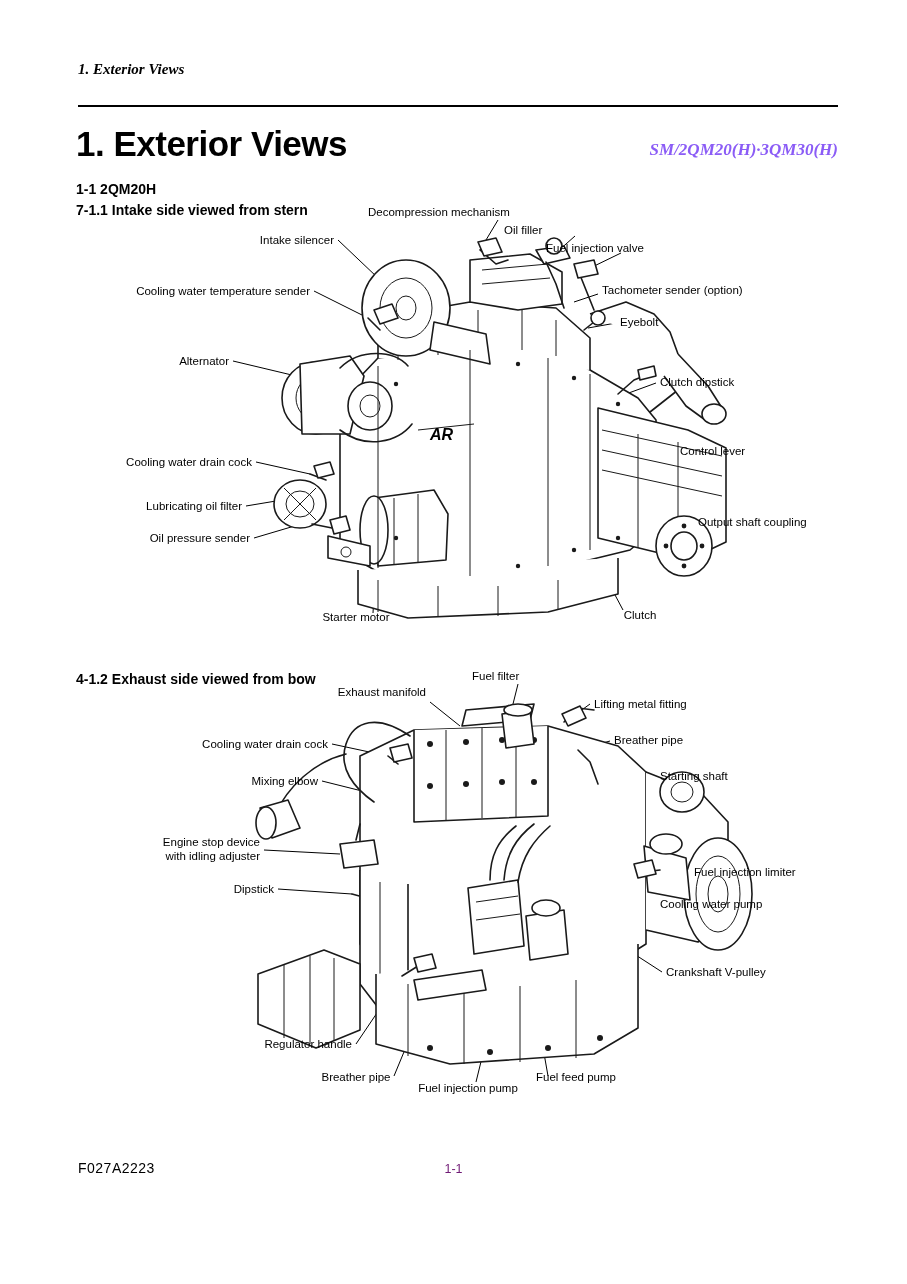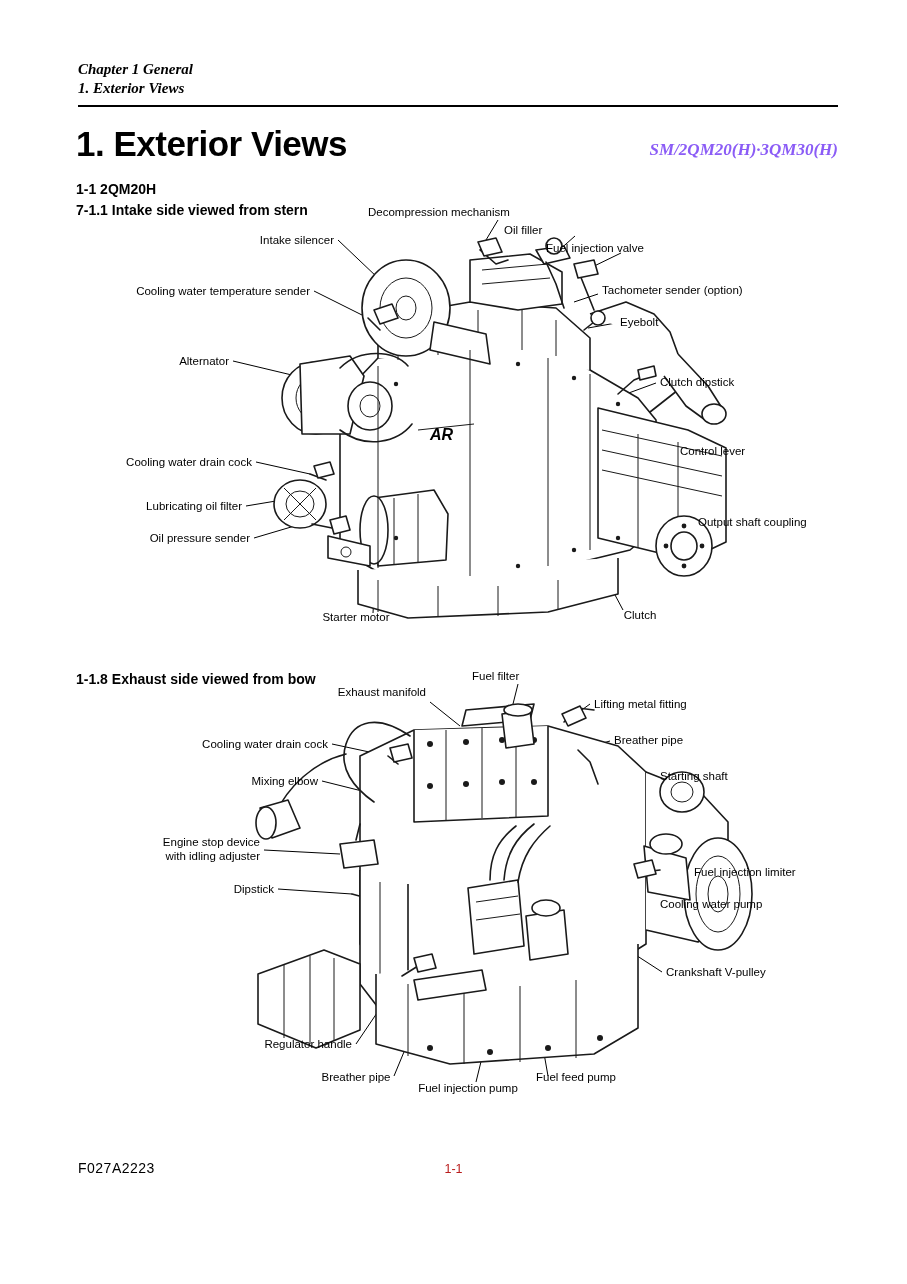--- a/index.html
+++ b/index.html
@@ -114,30 +114,29 @@
     color: #000;
   }
   .footer-center {
     position: absolute;
     left: 0;
     right: 0;
     top: 1162px;
     text-align: center;
     font-family: "Liberation Sans", sans-serif;
     font-size: 12.5px;
-    color: #b91c1c;
+    color: #701a75;
   }
 </style>
 </head>
 <body>
 
 <div class="page">
 
   <div class="header">
-    <div class="chapter-line">Chapter 1 General</div>
     <div class="chapter-line">1. Exterior Views</div>
     <div class="header-right">SM/2QM20(H)·3QM30(H)</div>
   </div>
   <div class="header-rule"></div>
 
   <div class="page-title">1. Exterior Views</div>
 
   <div class="sec-title" id="sec-1-1">1-1  2QM20H</div>
   <div class="sec-title" id="sec-1-1-1">7-1.1 Intake side viewed from stern</div>
 
@@ -288,21 +287,21 @@
       <text class="lbl" x="602" y="257">Control lever</text>
       <text class="lbl end" x="174" y="268">Cooling water drain cock</text>
       <text class="lbl end" x="164" y="312">Lubricating oil filter</text>
       <text class="lbl" x="620" y="328">Output shaft coupling</text>
       <text class="lbl end" x="172" y="344">Oil pressure sender</text>
       <text class="lbl mid" x="278" y="423">Starter motor</text>
       <text class="lbl mid" x="562" y="421">Clutch</text>
     </svg>
   </div>
 
-  <div class="sec-title" id="sec-1-1-2">1-1.8 Exhaust side viewed from bow</div>
+  <div class="sec-title" id="sec-1-1-2">4-1.2 Exhaust side viewed from bow</div>
 
   <div class="figure" id="figure-2">
     <svg width="760" height="460" viewBox="0 0 760 460" xmlns="http://www.w3.org/2000/svg">
 
       <g>
         <path class="ldr" d="M440 40 L432 72"></path>
         <path class="ldr" d="M352 58 L382 82"></path>
         <path class="ldr" d="M512 60 L490 76"></path>
         <path class="ldr" d="M254 100 L310 112"></path>
         <path class="ldr" d="M532 97 L500 106"></path>

